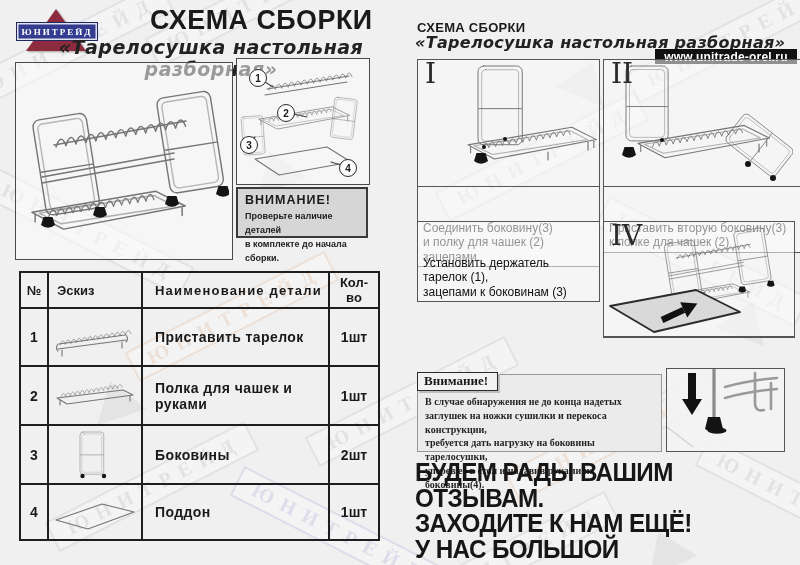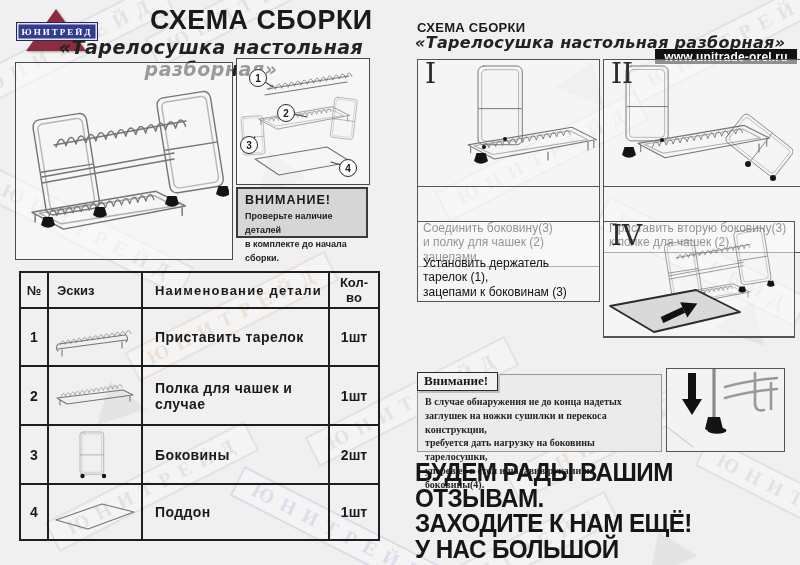--- a/index.html
+++ b/index.html
@@ -268,21 +268,21 @@
             <svg class="draw" width="84" height="40" viewBox="0 0 84 40" style="stroke-width:1.1">
               <path d="M4,22 L70,14 L80,19 L14,28 Z"></path>
               <g transform="translate(8,21) scale(0.5)">
                   <use href="#dishrow"></use>
                 </g>
               <line x1="7" y1="24" x2="7" y2="29"></line>
                 <line x1="77" y1="20" x2="77" y2="25"></line>
             </svg>
           </td>
           <td class="nm pre">Полка для чашек и
-случае</td>
+руками</td>
           <td class="c">1шт</td>
         </tr>
         <tr style="height:59px">
           <td class="c">3</td>
           <td class="sk">
             <svg class="draw" width="70" height="52" viewBox="0 0 70 52" style="stroke-width:1.1">
               <g transform="translate(20,3) scale(0.44)">
                   <use href="#sideframe"></use>
                 </g>
               <circle cx="22.5" cy="47" r="2.2" fill="#141414" stroke="none"></circle>

